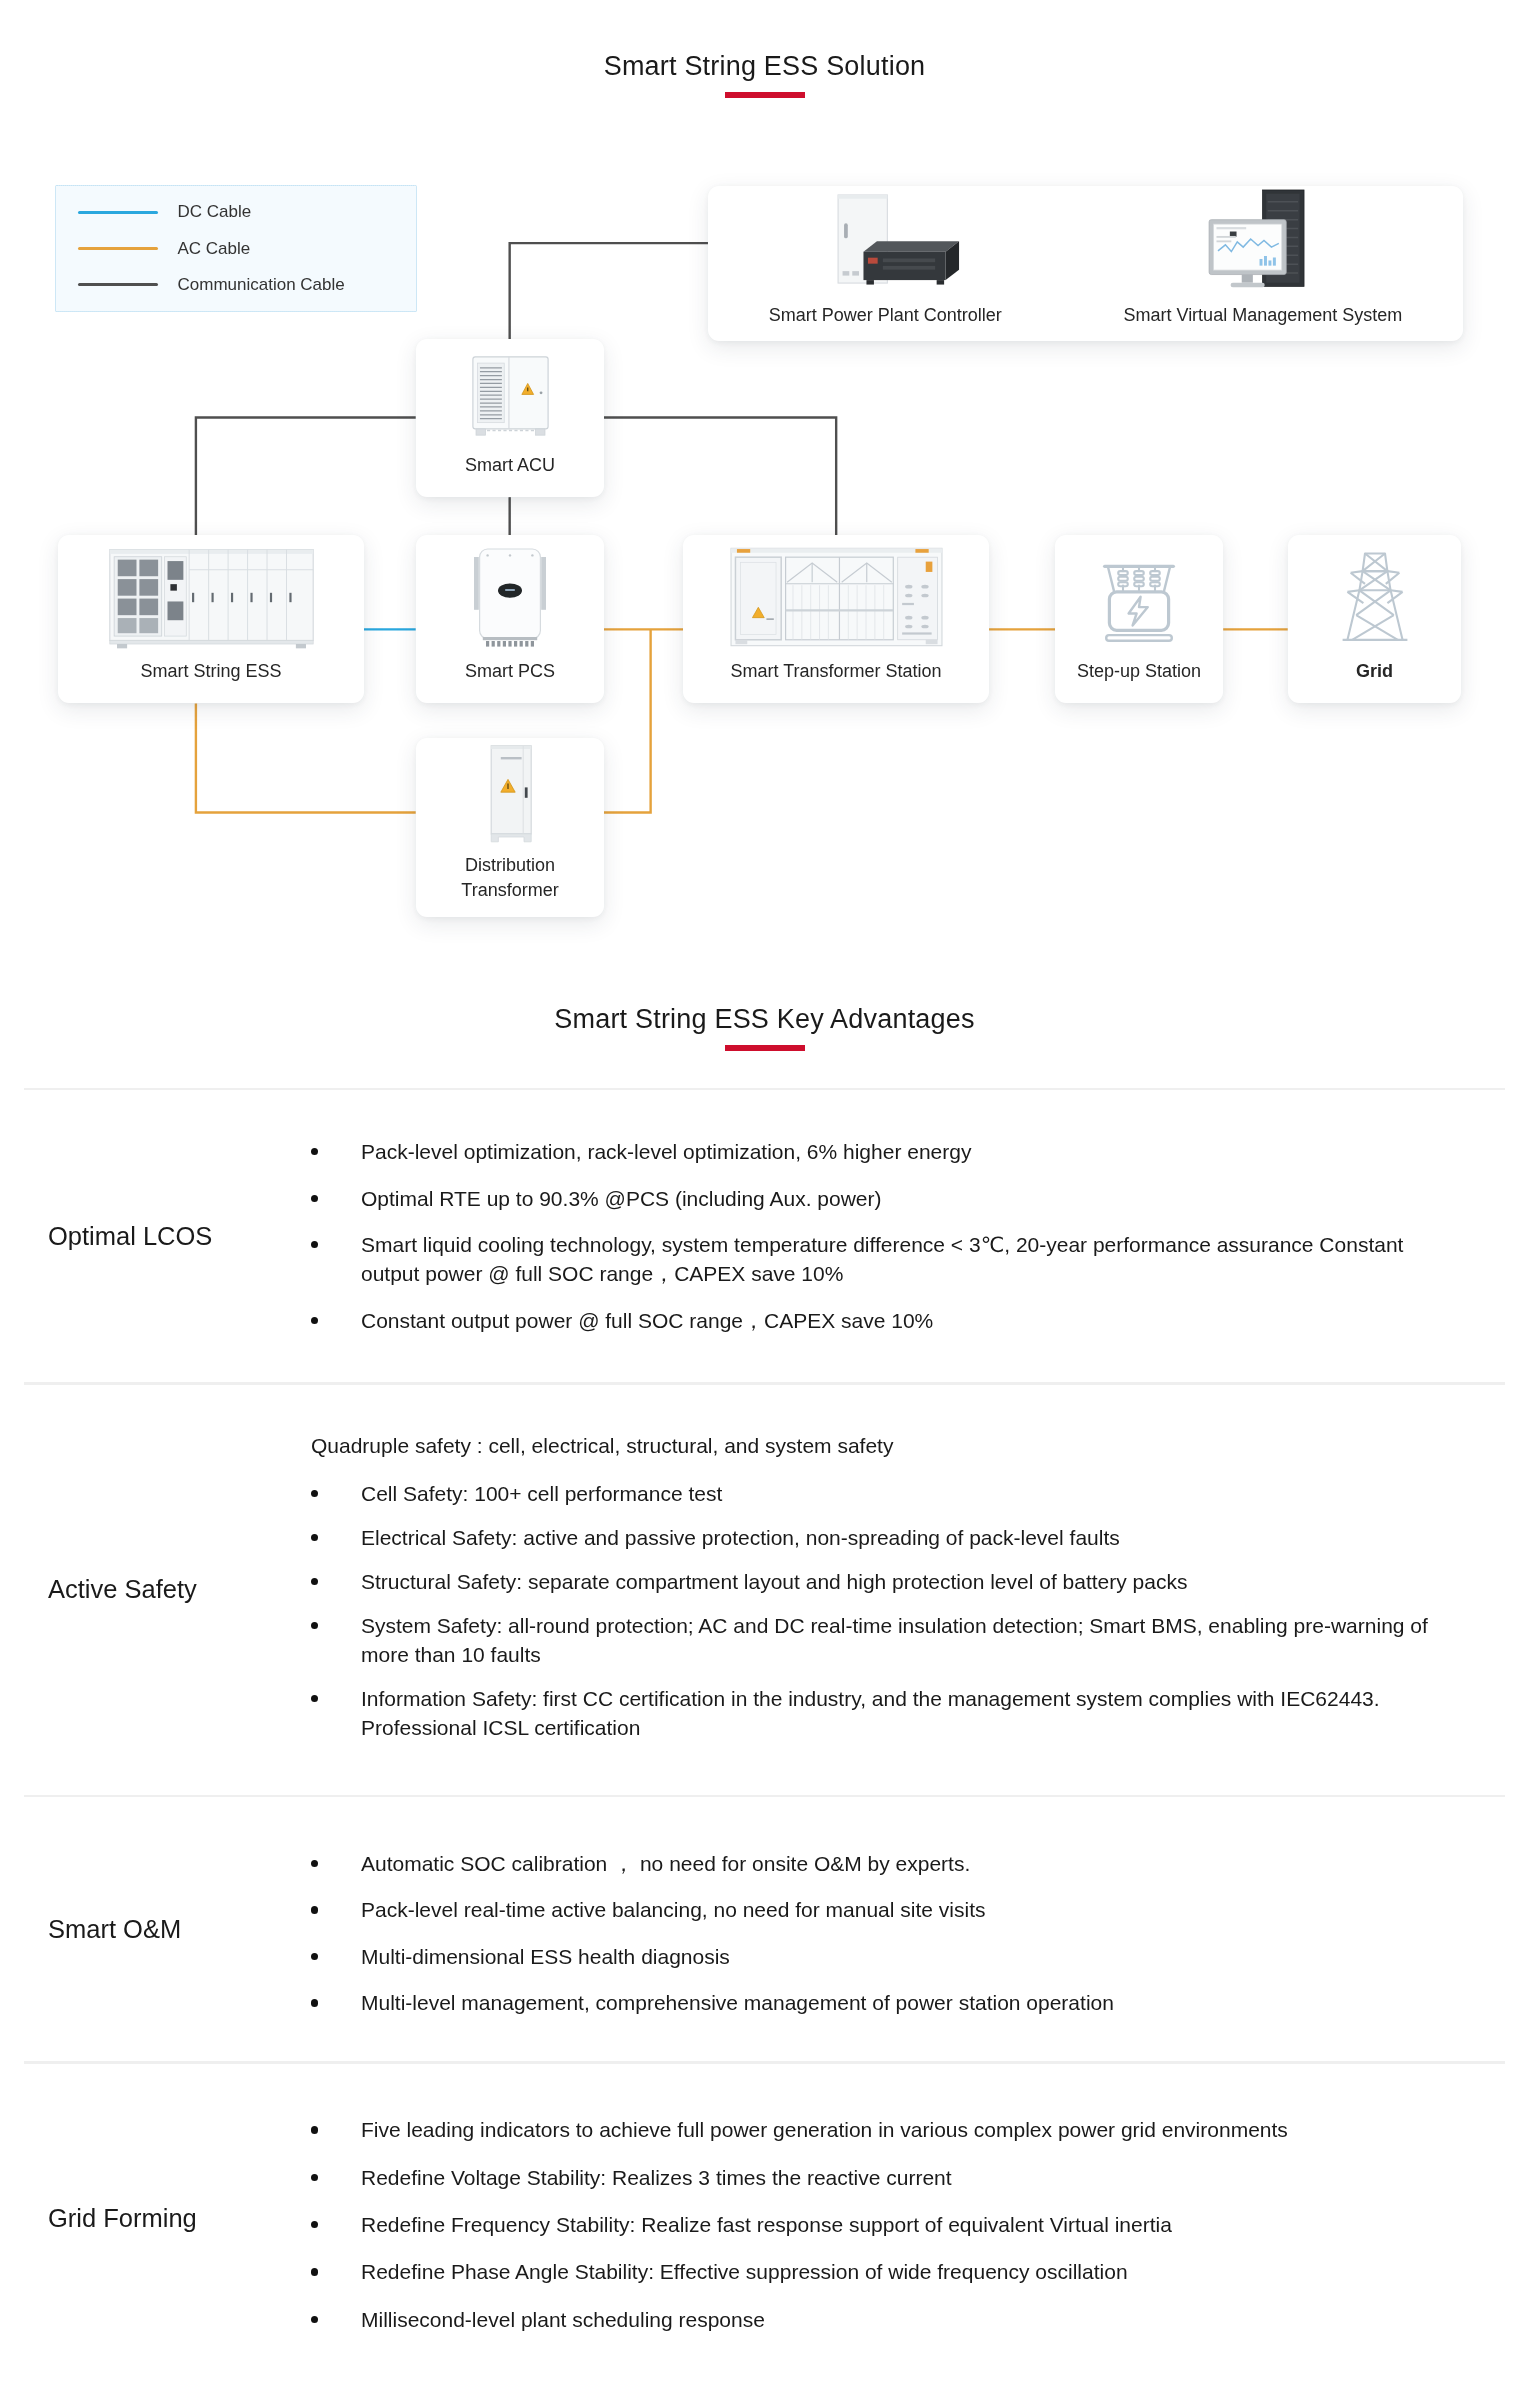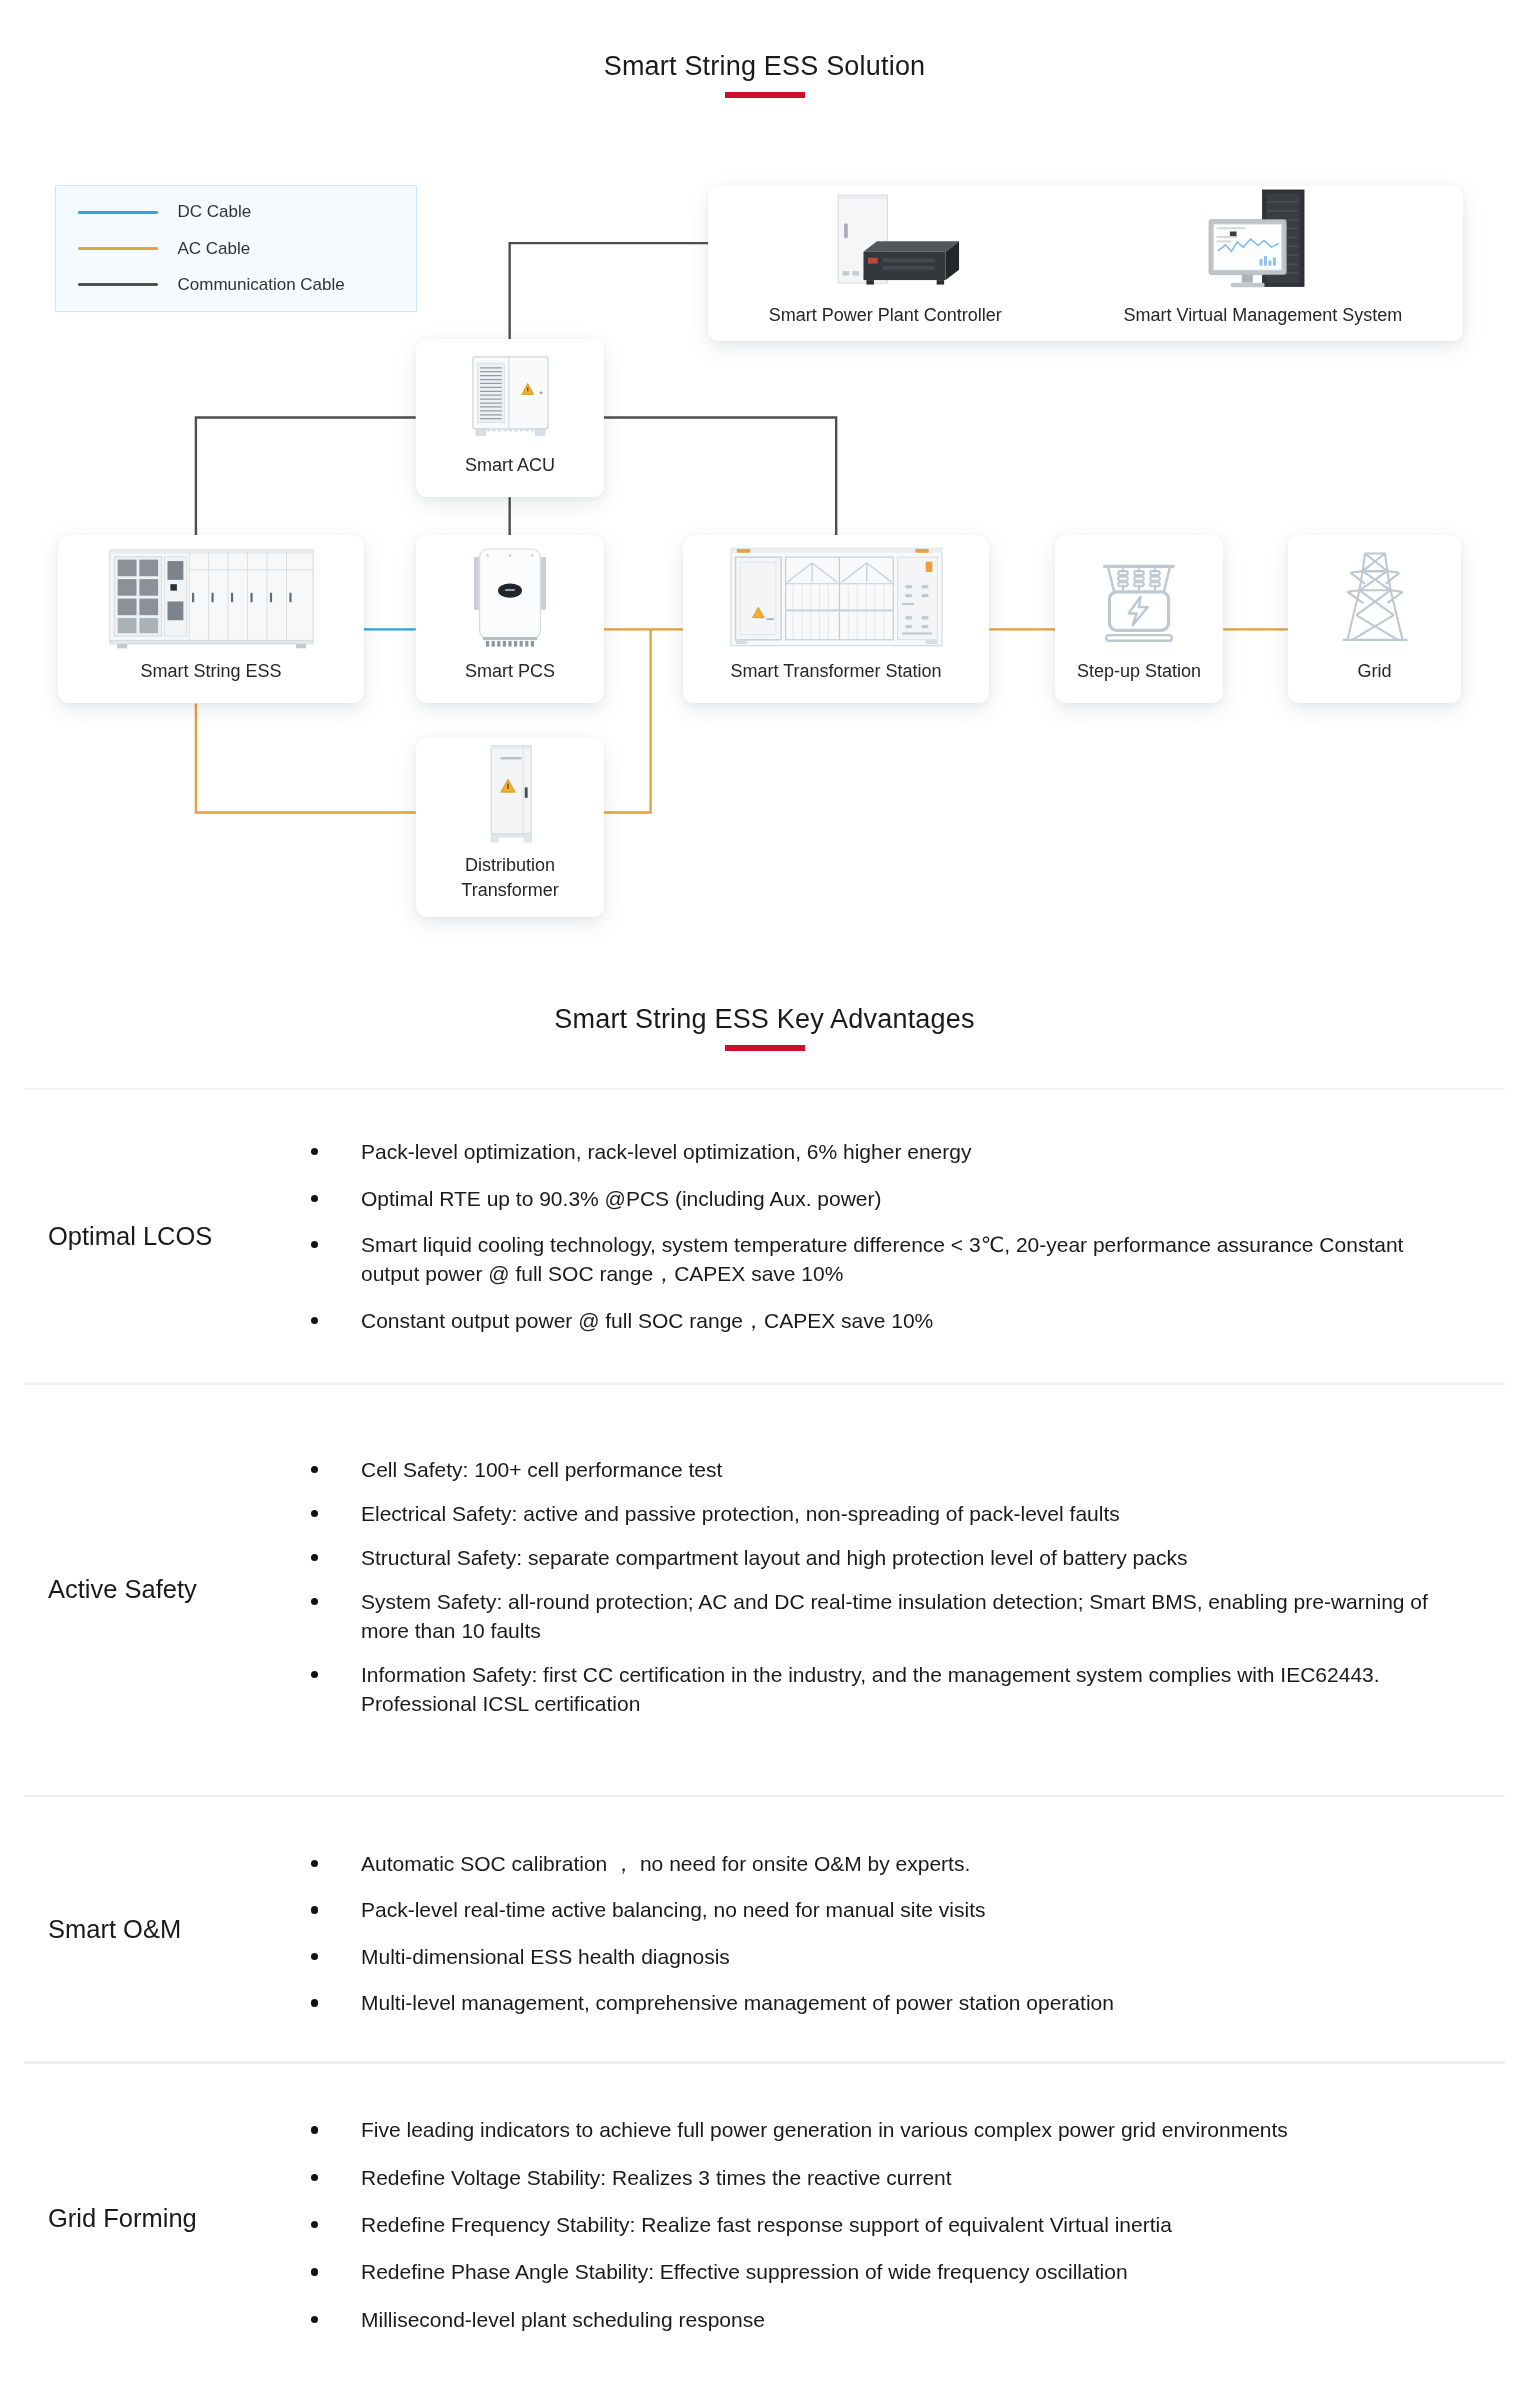--- a/index.html
+++ b/index.html
@@ -27,21 +27,21 @@
   .card .imgbox { flex:1; display:flex; align-items:center; justify-content:center; width:100%; }
 
   .card-top      { left:708px;  top:186px; width:755px; height:155px; flex-direction:row; justify-content:space-around; align-items:stretch; }
   .card-top .subnode { display:flex; flex-direction:column; align-items:center; justify-content:flex-end; }
   .card-top .node-label { padding-bottom:12.7px; }
   .card-acu      { left:416px;  top:339px; width:188px; height:158px; }
   .card-ess      { left:58px;   top:535px; width:306px; height:168px; }
   .card-pcs      { left:416px;  top:535px; width:188px; height:168px; }
   .card-ts       { left:683px;  top:535px; width:306px; height:168px; }
   .card-stepup   { left:1055px; top:535px; width:168px; height:168px; }
-  .card-grid     { left:1288px; top:535px; width:173px; height:168px; }
+  .card-grid     { left:1288px; top:535px; width:173px; height:168px;font-weight:bold; }
   .card-dt       { left:416px;  top:738px; width:188px; height:179px; }
   .card-dt .node-label { width:151px; padding-bottom:14.3px; }
 
   
   .legend {
     position:absolute; left:55px; top:185px; width:362px; height:127px; z-index:1;
     background:#f4fafe; border:1.6px dotted #a5d4ee; border-radius:1.6px;
     display:flex; flex-direction:column; justify-content:space-evenly; padding-left:21.5px;
   }
   .legend-row { display:flex; align-items:center; }
@@ -406,20 +406,21 @@
     </div>
   </div>
 
   <div class="divider"></div>
 
   <div class="adv-section sec-2">
     <div class="adv-label-col">
       <span class="adv-label">Active Safety</span>
     </div>
     <div class="adv-content">
+      <p class="adv-intro">Quadruple safety :  cell, electrical, structural, and system safety</p>
       <ul class="adv-list">
 
       <li>Cell Safety: 100+ cell performance test</li>
           <li>Electrical Safety: active and passive protection, non-spreading of pack-level faults</li>
           <li>Structural Safety: separate compartment layout and high protection level of battery packs</li>
           <li>System Safety: all-round protection; AC and DC real-time insulation detection; Smart BMS, enabling pre-warning of more than 10 faults</li>
           <li>Information Safety: first CC certification in the industry, and the management system complies with IEC62443. Professional ICSL certification</li>
         </ul>
     </div>
   </div>

